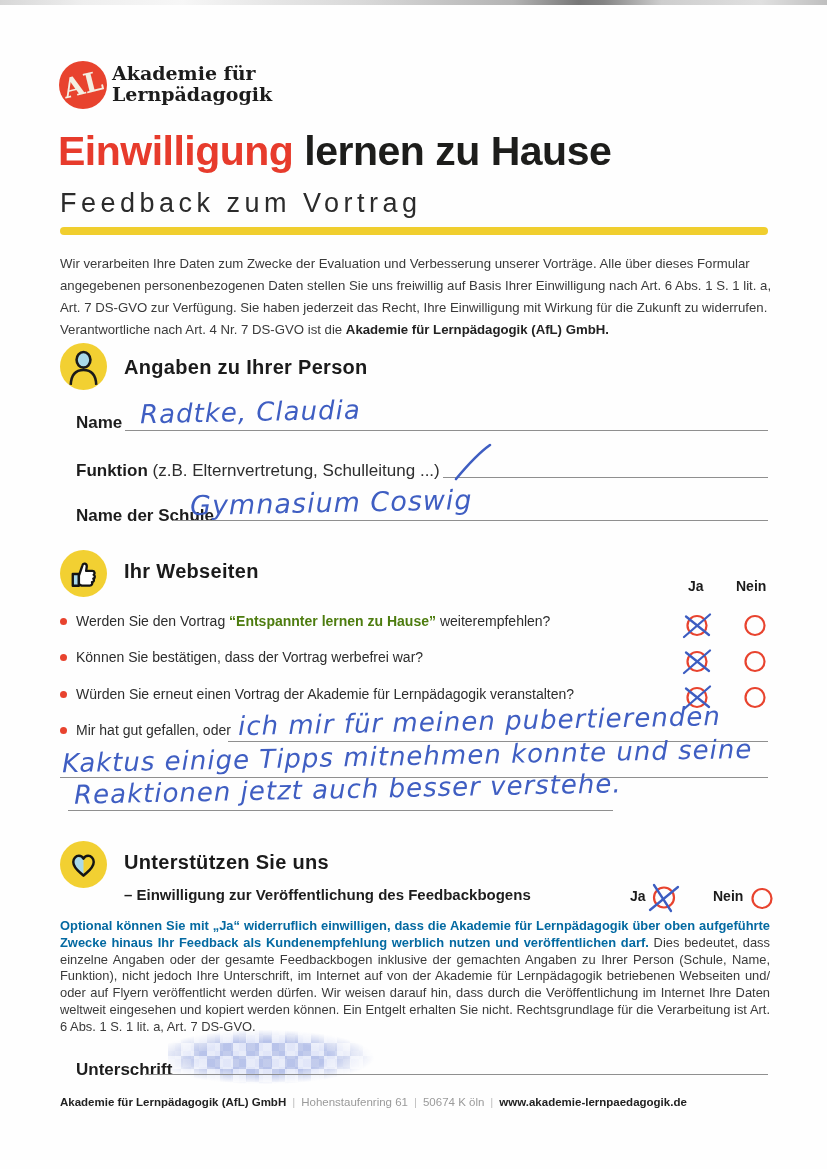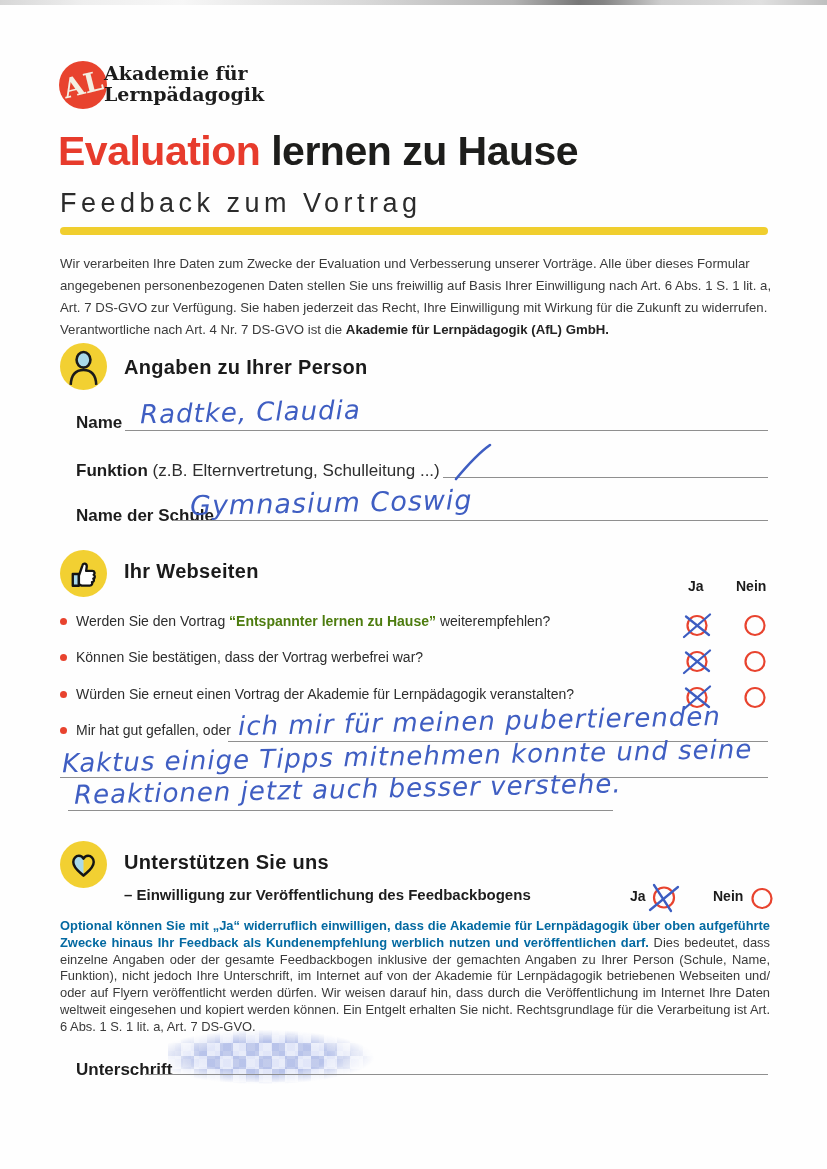--- a/index.html
+++ b/index.html
@@ -59,26 +59,26 @@
 <body>
 
 <div class="page">
 
   <div class="scan-edge"></div>
 
   <svg class="abs" style="left:58px;top:60px" width="50" height="50" viewBox="0 0 50 50">
     <circle cx="25" cy="25" r="24" fill="#e8432e"></circle>
     <text x="25" y="34" text-anchor="middle" font-family="DejaVu Serif, serif" font-weight="bold" font-size="27" fill="#f4efe3" transform="rotate(-14 25 25)">AL</text>
   </svg>
-  <div class="abs logo-name" style="left:104px;top:63px">
+  <div class="abs logo-name" style="left:112px;top:63px">
     <div>Akademie für</div>
     <div>Lernpädagogik</div>
   </div>
 
-  <div class="abs title" style="left:58px;top:128px"><span class="accent">Evaluation</span><span> lernen zu Hause</span></div>
+  <div class="abs title" style="left:58px;top:128px"><span class="accent">Einwilligung</span><span> lernen zu Hause</span></div>
   <div class="abs subtitle" style="left:60px;top:188px">Feedback zum Vortrag</div>
   <div class="abs yellow-bar" style="left:60px;top:227px;width:708px"></div>
 
   <div class="abs body-text" style="left:60px;top:253px;width:712px"><span>Wir verarbeiten Ihre Daten zum Zwecke der Evaluation und Verbesserung unserer Vorträge. Alle über dieses Formular angegebenen personenbezogenen Daten stellen Sie uns freiwillig auf Basis Ihrer Einwilligung nach Art. 6 Abs. 1 S. 1 lit. a, Art. 7 DS-GVO zur Verfügung. Sie haben jederzeit das Recht, Ihre Einwilligung mit Wirkung für die Zukunft zu widerrufen. Verantwortliche nach Art. 4 Nr. 7 DS-GVO ist die </span><strong>Akademie für Lernpädagogik (AfL) GmbH.</strong></div>
 
   <svg class="abs" style="left:60px;top:343px" width="47" height="47" viewBox="0 0 46 46">
     <circle cx="23" cy="23" r="23" fill="#f2d032"></circle>
     <ellipse cx="23" cy="16.5" rx="6.8" ry="7.6" fill="#a9d9e9" stroke="#1a1a1a" stroke-width="2.5"></ellipse>
     <path d="M10.5 41 C11 30 16.5 26.5 23 26.5 C29.5 26.5 35 30 35.5 41" fill="none" stroke="#1a1a1a" stroke-width="2.5"></path>
   </svg>
@@ -192,14 +192,15 @@
         <path d="M7 7.5 L30 26" stroke="#3c5dc1" stroke-width="2.3" stroke-linecap="round" fill="none"></path>
       </g>
   </svg>
 
   <div class="abs legal-text" style="left:60px;top:918px;width:710px"><strong>Optional können Sie mit „Ja“ widerruflich einwilligen, dass die Akademie für Lernpädagogik über oben aufgeführte Zwecke hinaus Ihr Feedback als Kundenempfehlung werblich nutzen und veröffentlichen darf.</strong><span> Dies bedeutet, dass einzelne Angaben oder der gesamte Feedbackbogen inklusive der gemachten Angaben zu Ihrer Person (Schule, Name, Funktion), nicht jedoch Ihre Unterschrift, im Internet auf von der Akademie für Lernpädagogik betriebenen Webseiten und/ oder auf Flyern veröffentlicht werden dürfen. Wir weisen darauf hin, dass durch die Veröffentlichung im Internet Ihre Daten weltweit eingesehen und kopiert werden können. Ein Entgelt erhalten Sie nicht. Rechtsgrundlage für die Verarbeitung ist Art. 6 Abs. 1 S. 1 lit. a, Art. 7 DS-GVO.</span></div>
 
   <div class="sig-blur"></div>
   <div class="abs field-label" style="left:60px;top:1060px">Unterschrift</div>
   <div class="abs rule" style="left:145px;top:1074px;width:623px"></div>
 
+  <div class="abs footer" style="left:60px;top:1096px"><span class="b">Akademie für Lernpädagogik (AfL) GmbH</span><span class="sep">|</span><span>Hohenstaufenring 61</span><span class="sep">|</span><span>50674 K öln</span><span class="sep">|</span><span class="b">www.akademie-lernpaedagogik.de</span></div>
 
 </div>
 
 </body></html>

